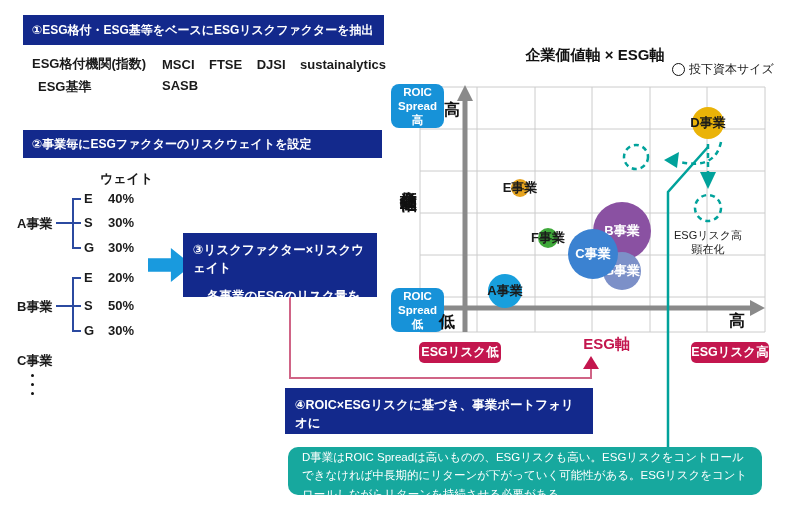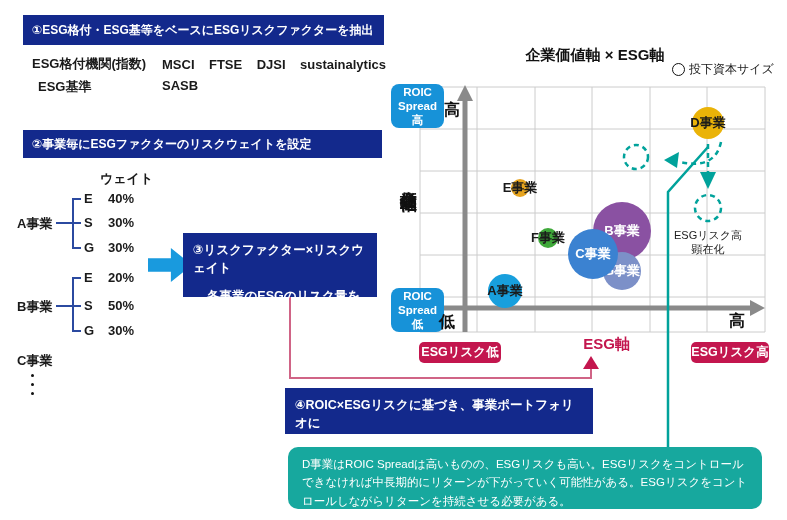--- a/index.html
+++ b/index.html
@@ -167,17 +167,17 @@
   <div class="abs ann" style="left:673px;top:229px;width:70px;">
     <div>ESGリスク高</div>
     <div>顕在化</div>
   </div>
 
   <div class="abs navybox mlinebox" style="left:285px;top:388px;width:288px;height:30px;">
     <div>④ROIC×ESGリスクに基づき、事業ポートフォリオに</div>
     <div class="indent">マッピング</div>
   </div>
 
-  <div class="abs" style="left:288px;top:447px;width:446px;height:46px;background:#17a89e;border-radius:10px;color:#fff;font-size:11.5px;line-height:1.6;padding:8px 14px;">
+  <div class="abs" style="left:288px;top:447px;width:446px;height:46px;background:#17a89e;border-radius:10px;color:#fff;font-size:11.5px;line-height:1.6;padding:1px 14px;">
     <span>D事業はROIC Spreadは高いものの、ESGリスクも高い。ESGリスクをコントロールできなければ中長期的にリターンが下がっていく可能性がある。ESGリスクをコントロールしながらリターンを持続させる必要がある。</span>
   </div>
 
 </div>
 
 </body></html>

